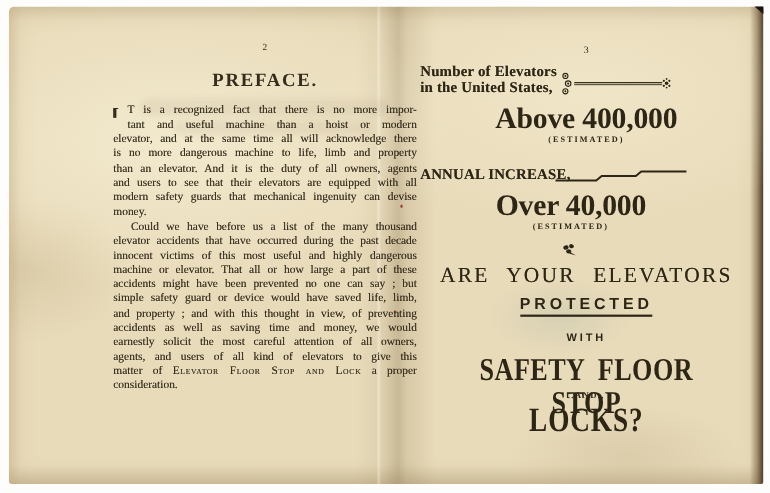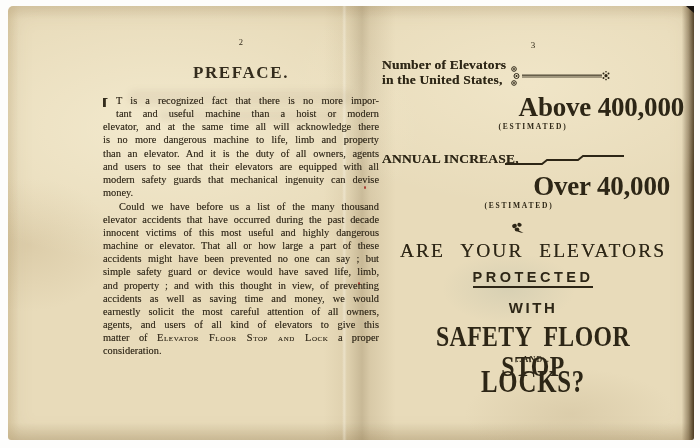--- a/index.html
+++ b/index.html
@@ -43,36 +43,36 @@
   .para2{margin-top:1px;}
 
   
   #page-right{position:absolute;left:374px;top:34px;width:302px;color:#2d2616;}
   .pagenum-r{text-align:center;font-size:9px;margin-bottom:8px;}
   .heading{position:relative;height:30px;margin-top:6px;}
   .heading-text{font-weight:bold;font-size:13.5px;line-height:14.5px;letter-spacing:.2px;
                 text-shadow:0 0 .4px rgba(45,38,22,.6);}
   .rule-orn{position:absolute;left:127px;top:6px;}
   .zig-orn{position:absolute;left:123px;top:2px;}
-  .stat{margin-top:4px;text-align:right;font-size:27px;line-height:30px;font-weight:bold;
+  .stat{margin-top:4px;text-align:center;font-size:27px;line-height:30px;font-weight:bold;
         letter-spacing:-.2px;}
   .est{text-align:center;font-size:7.5px;letter-spacing:1.8px;font-weight:bold;
        margin-top:0px;line-height:9px;}
   .annual{position:relative;margin-top:20px;font-weight:bold;font-size:13.5px;
           letter-spacing:.2px;line-height:16px;text-shadow:0 0 .4px rgba(45,38,22,.6);}
   .shift-l{transform:translateX(-14px);}
   .fleuron-wrap{margin-top:10px;height:12px;text-align:center;transform:translateX(-16px);}
   .q1{margin-top:8px;text-align:center;font-size:19.5px;line-height:22px;
       letter-spacing:2px;word-spacing:9px;text-shadow:0 0 .4px rgba(45,38,22,.6);}
   .q2-wrap{margin-top:6px;text-align:center;height:20px;}
   .q2{display:inline-block;font-family:"Liberation Sans",sans-serif;font-weight:bold;
       font-size:14.5px;letter-spacing:3.5px;border-bottom:2.2px solid #2d2616;
       padding-bottom:1px;}
   .q3{margin-top:14px;text-align:center;font-family:"Liberation Sans",sans-serif;
-      font-weight:bold;font-size:15px;letter-spacing:2.6px;line-height:11px;}
+      font-weight:bold;font-size:10px;letter-spacing:2.6px;line-height:11px;}
   .big-wrap{margin-top:8px;text-align:center;height:30px;}
   .big1{display:inline-block;font-weight:bold;font-size:29px;line-height:30px;
         transform:scaleX(.82);transform-origin:center;letter-spacing:.5px;word-spacing:7px;}
   .conn{margin-top:4px;text-align:center;font-size:8px;font-weight:bold;
         letter-spacing:1.2px;line-height:9px;}
   .big2-wrap{margin-top:2px;text-align:center;height:32px;}
   .big2{display:inline-block;font-weight:bold;font-size:31px;line-height:32px;
         transform:scaleX(.8);transform-origin:center;letter-spacing:1px;}
   svg{overflow:visible;}
 </style>

